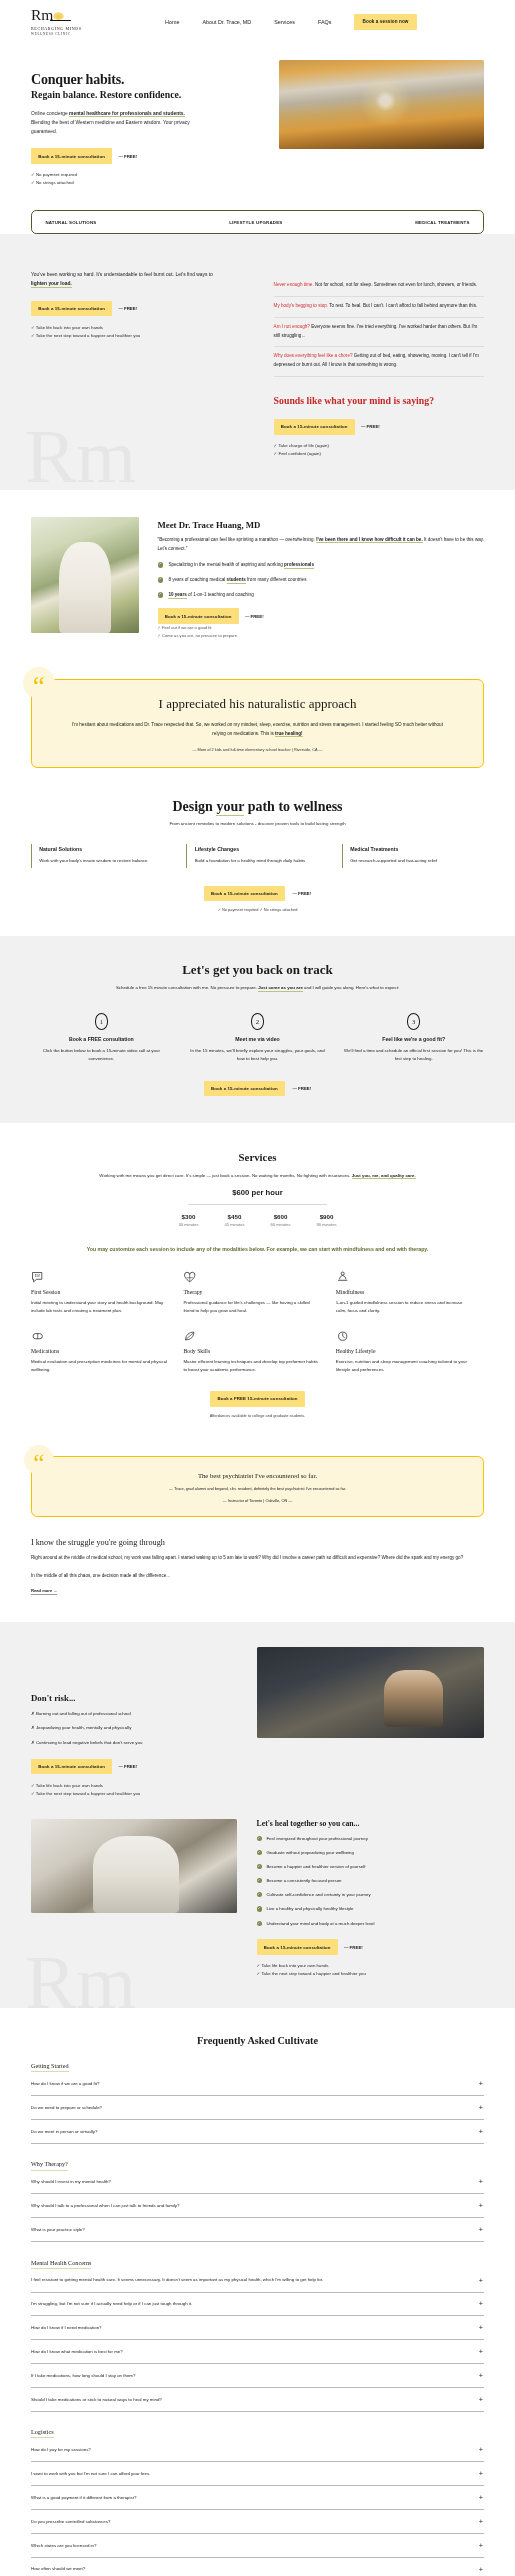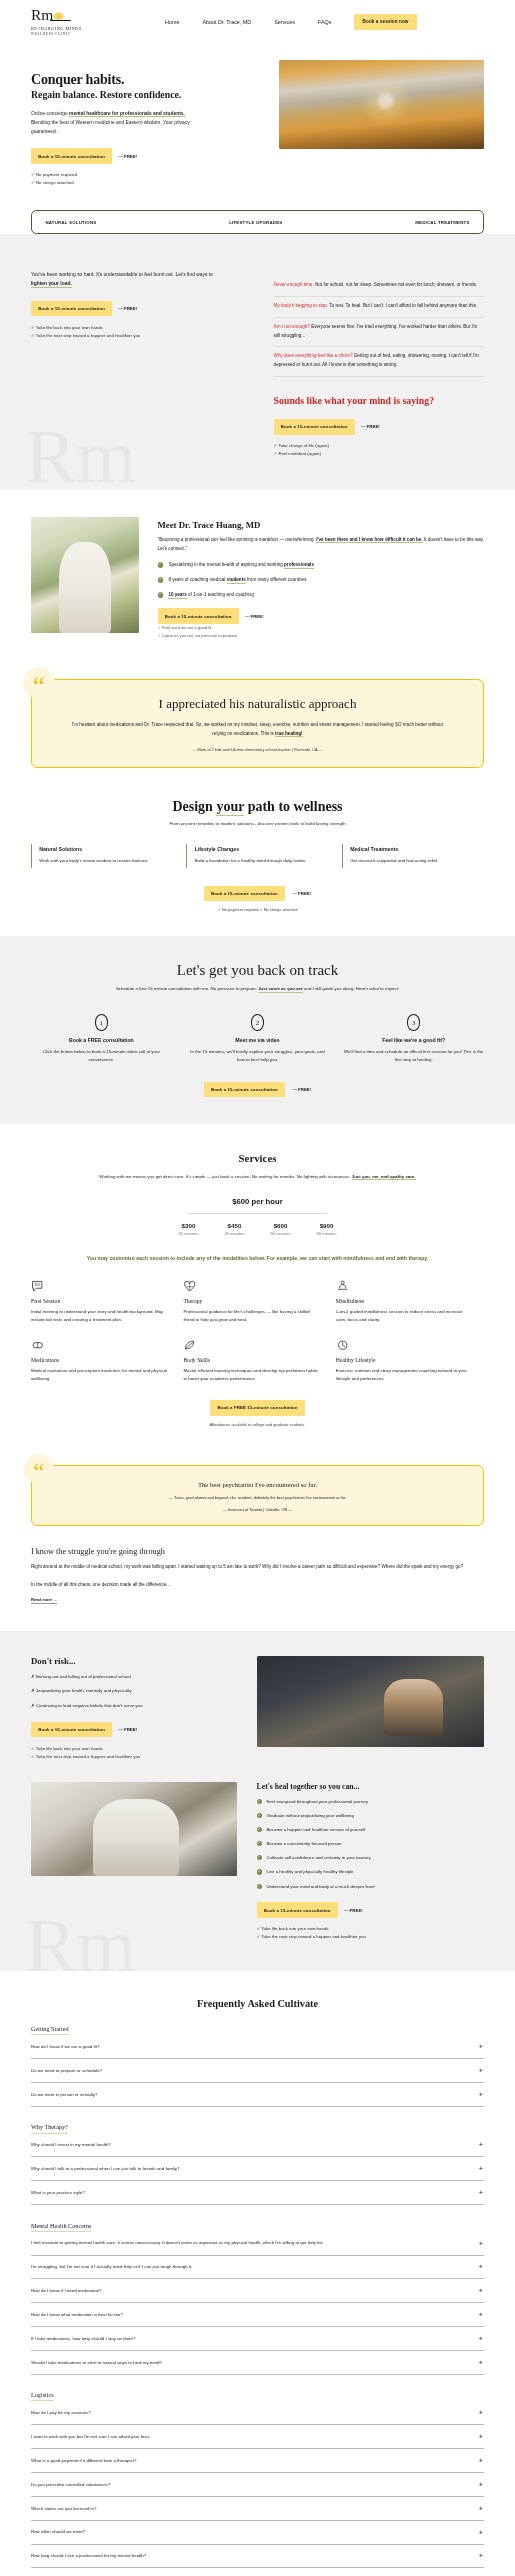--- a/index.html
+++ b/index.html
@@ -118,34 +118,34 @@
   .sec-path .sub { font-size:4.4px; margin-top:6.2px; color:#2a2a2a;}
   .three { display:flex; gap:13.4px; margin-top:17.5px; text-align:left;}
   .three .col { flex:1; border-left:0.5px solid #8a9459; padding:2.1px 0 3.1px 7.2px;}
   .three h4 { font-size:5.2px; font-weight:700; }
   .three p { font-size:4.4px; line-height:1.8; margin-top:5.2px; color:#222;}
   .center-cta { margin-top:17.5px; }
   .tick-center { font-size:3.9px; color:#444; margin-top:5.2px; line-height:1.8;}
 
   
   .sec-track { padding:26px 31px 27px 31px; text-align:center;}
-  .sec-track h2 { font-family:"Liberation Serif", serif; font-size:15px; font-weight:400;}
+  .sec-track h2 { font-family:"Liberation Serif", serif; font-size:13px; font-weight:700;}
   .sec-track .sub { font-size:4.4px; line-height:1.9; margin-top:6.2px;}
   .steps { display:flex; gap:15.5px; margin-top:20.6px;}
   .step { flex:1; text-align:center;}
   .num { width:13.4px; height:16.5px; border:0.7px solid #1a1a1a; border-radius:50%;
     margin:0 auto; font-family:"Liberation Serif",serif; font-size:6.7px; line-height:15.5px;}
   .step h4 { font-size:5.2px; font-weight:700; margin-top:6.2px;}
   .step p { font-size:4.4px; line-height:1.85; margin-top:5.2px; color:#222;}
 
   
   .sec-services { padding:28px 31px 29px 31px; text-align:center; background:#fff;}
   .sec-services h2 { font-family:"Liberation Serif", serif; font-size:10.8px; font-weight:700;}
   .sec-services .sub { font-size:4.4px; line-height:1.95; margin-top:8.2px;}
-  .price-hero { font-size:7.7px; font-weight:700; margin-top:16px;}
+  .price-hero { font-size:7.7px; font-weight:700; margin-top:8px;}
   .price-rule { width:139px; height:0.5px; background:#d8d8d8; margin:7.2px auto 0 auto;}
   .prices { display:flex; justify-content:center; gap:26px; margin-top:8.2px;}
   .prices .p { text-align:center;}
   .prices .amt { font-size:6.2px; font-weight:700;}
   .prices .dur { font-size:4.1px; color:#777; margin-top:2.1px;}
   .modal-note { color:#5d6b2f; font-weight:700; font-size:5.2px; line-height:1.8; margin-top:17.5px;}
   .mods { display:flex; flex-wrap:wrap; gap:15.5px 14.4px; margin-top:17.5px; text-align:left;}
   .mod { width:138px; }
   .mod .ic { height:13.4px; margin-bottom:4.1px; }
   .mod h4 { font-family:"Liberation Serif", serif; font-size:5.7px; font-weight:400;}
@@ -164,21 +164,21 @@
   .struggle { margin-top:20.6px; }
   .struggle h2 { font-family:"Liberation Serif", serif; font-size:8.2px; font-weight:400;}
   .struggle p { font-size:4.6px; line-height:1.95; margin-top:7.2px;}
   .readmore { font-size:4.1px; font-weight:700; margin-top:7.2px; display:inline-block;
     border-bottom:0.5px solid #999; padding-bottom:0.5px;}
 
   
   .sec-risk { background:#f1f1f1; padding:25px 31px 29px 31px; position:relative; overflow:hidden;}
   .risk-row { display:flex; gap:19.6px; align-items:flex-start;}
   .risk-left { width:206px;}
-  .risk-left h2 { font-family:"Liberation Serif", serif; font-size:8.8px; font-weight:700;}
+  .risk-left h2 { font-family:"Liberation Serif", serif; font-size:8.8px; font-weight:700;margin-top:46px;}
   .risk-li { display:flex; gap:4.6px; font-size:4.4px; line-height:1.7; margin-top:7.2px;}
   .risk-right { flex:1;}
   .risk-img { width:100%; height:91px; border-radius:1.5px;
     background:linear-gradient(160deg,#2b2f36 0%,#3c4149 30%,#6a6558 55%,#2a2d33 100%);
     position:relative; overflow:hidden;}
   .risk-img:after { content:""; position:absolute; right:18%; top:26%; width:26%; height:62%;
     background:linear-gradient(180deg,#d8c0a4 0%,#a98a66 40%,#4a4338 100%); border-radius:36% 36% 8% 8%;}
   .risk-row2 { display:flex; gap:19.6px; margin-top:20.6px; align-items:flex-start;}
   .risk-photo2 { width:206px; height:94px; border-radius:1.5px;
     background:linear-gradient(150deg,#e8e6e1 0%,#cfcabf 30%,#8e8676 55%,#d9d4c8 72%,#4b4a46 100%);

